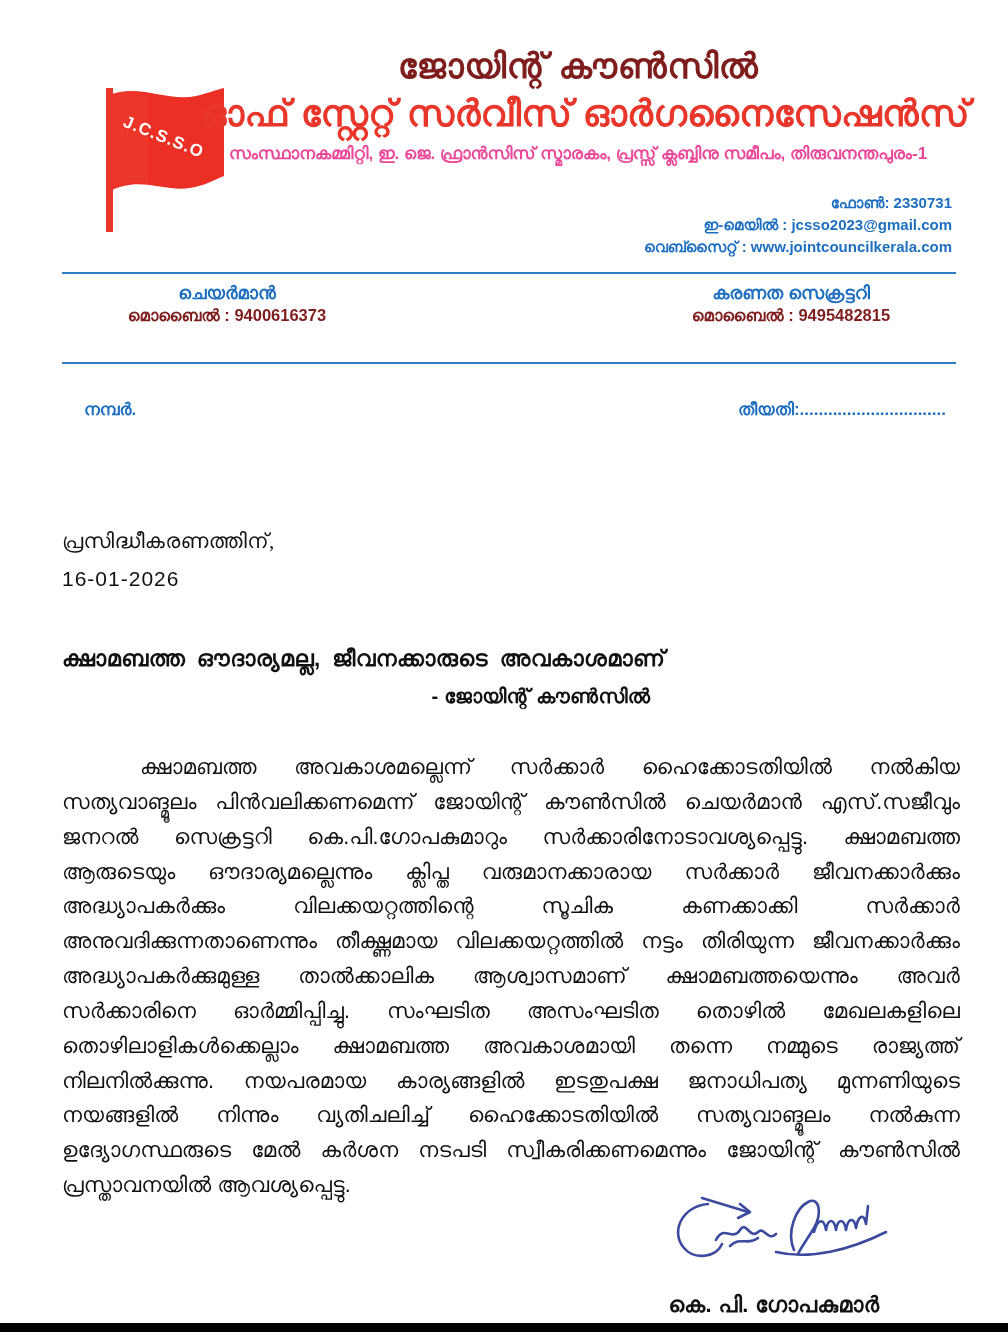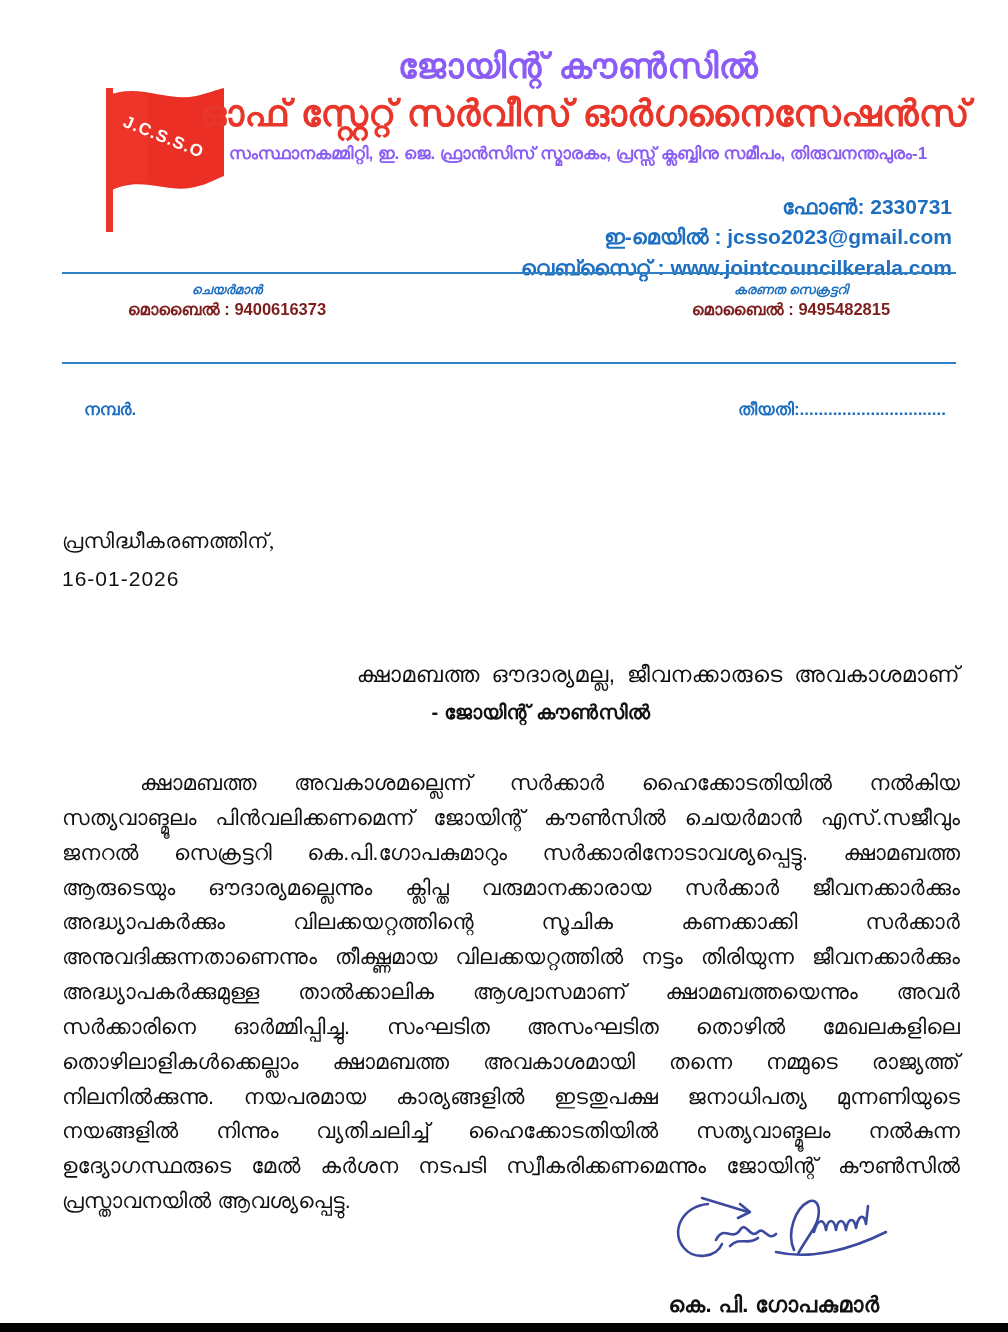--- a/index.html
+++ b/index.html
@@ -34,50 +34,50 @@
   .flag-svg { display: block; }
 
   .org-title-block {
     position: absolute;
     left: 200px;
     right: 52px;
     top: 46px;
     text-align: center;
   }
   .org-line1 {
-    color: #8b5cf6;
+    color: #7f1d1d;
     font-size: 35px;
     font-weight: bold;
     letter-spacing: 0.5px;
     line-height: 1.12;
     white-space: nowrap;
   }
   .org-line2 {
     color: #e8362a;
     font-size: 37px;
     font-weight: bold;
     letter-spacing: 0.2px;
     line-height: 1.18;
     white-space: nowrap;
     margin-top: 7px;
   }
   .org-address {
-    color: #8b5cf6;
+    color: #ec4899;
     font-size: 17px;
     font-weight: bold;
     margin-top: 8px;
     white-space: nowrap;
   }
   .contact-block {
     position: absolute;
     right: 56px;
     top: 192px;
     text-align: right;
     color: #1e6fc0;
-    font-size: 21px;
+    font-size: 15px;
     font-weight: bold;
     line-height: 1.45;
   }
   .contact-block .val { font-weight: bold; }
 
   
   .rule {
     position: absolute;
     left: 62px;
     right: 52px;
@@ -102,23 +102,22 @@
   }
   .officer.left  { width: 330px; }
   .officer.right { width: 330px; }
   .officer-name {
     color: #e8362a;
     font-size: 20px;
     font-weight: bold;
   }
   .officer-role {
     color: #1e6fc0;
-    font-size: 13px;
-    font-weight: bold;
-    font-style: italic;
+    font-size: 18px;
+    font-weight: bold;
   }
   .officer-mobile {
     color: #7f1d1d;
     font-size: 16.5px;
     font-weight: bold;
   }
 
   
   .refrow {
     position: absolute;
@@ -147,24 +146,24 @@
     letter-spacing: 0.3px;
     font-family: Liberation Serif, serif;
   }
   .pub-date {
     font-size: 21px;
     line-height: 1.5;
     letter-spacing: 1px;
     margin-top: 4px;
   }
   .headline {
-    text-align: right;
+    text-align: left;
     font-size: 22.5px;
-    font-weight: normal;
-    margin-top: 68px;
+    font-weight: bold;
+    margin-top: 52px;
     letter-spacing: 0.4px;
     word-spacing: 5px;
   }
   .subhead {
     text-align: center;
     font-size: 20px;
     font-weight: bold;
     margin-top: 13px;
     letter-spacing: 0.3px;
     padding-left: 60px;

